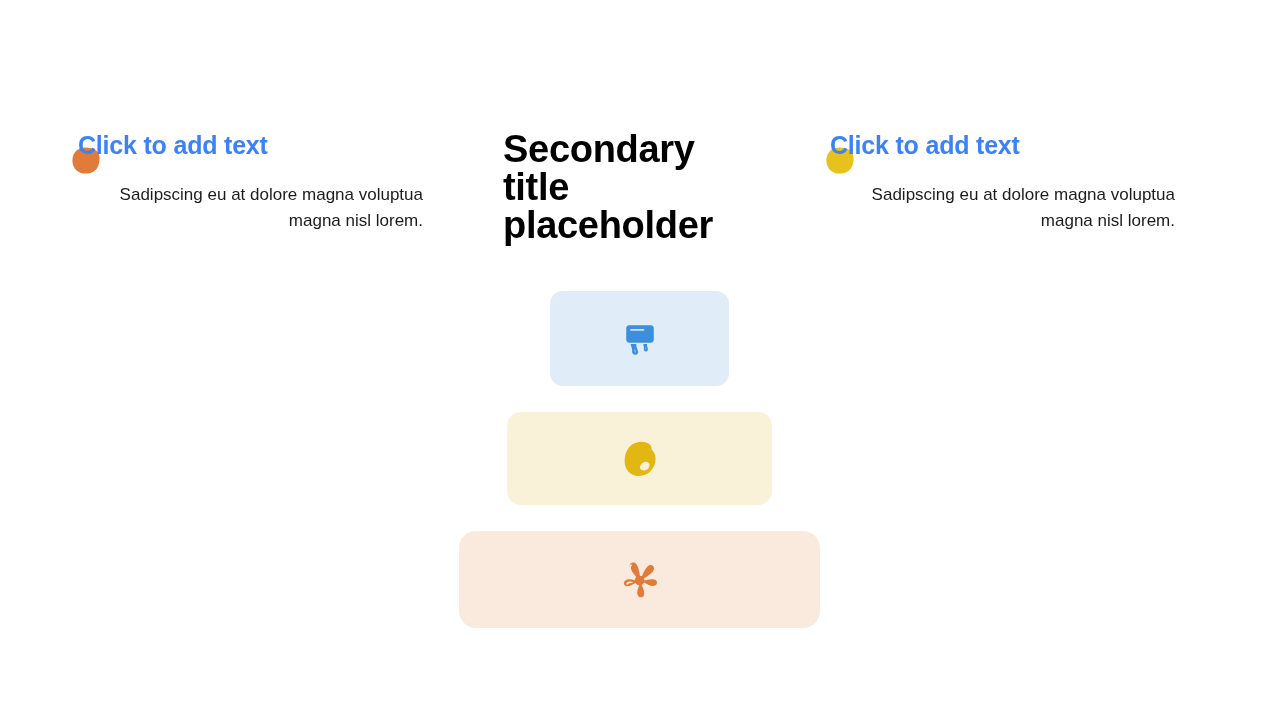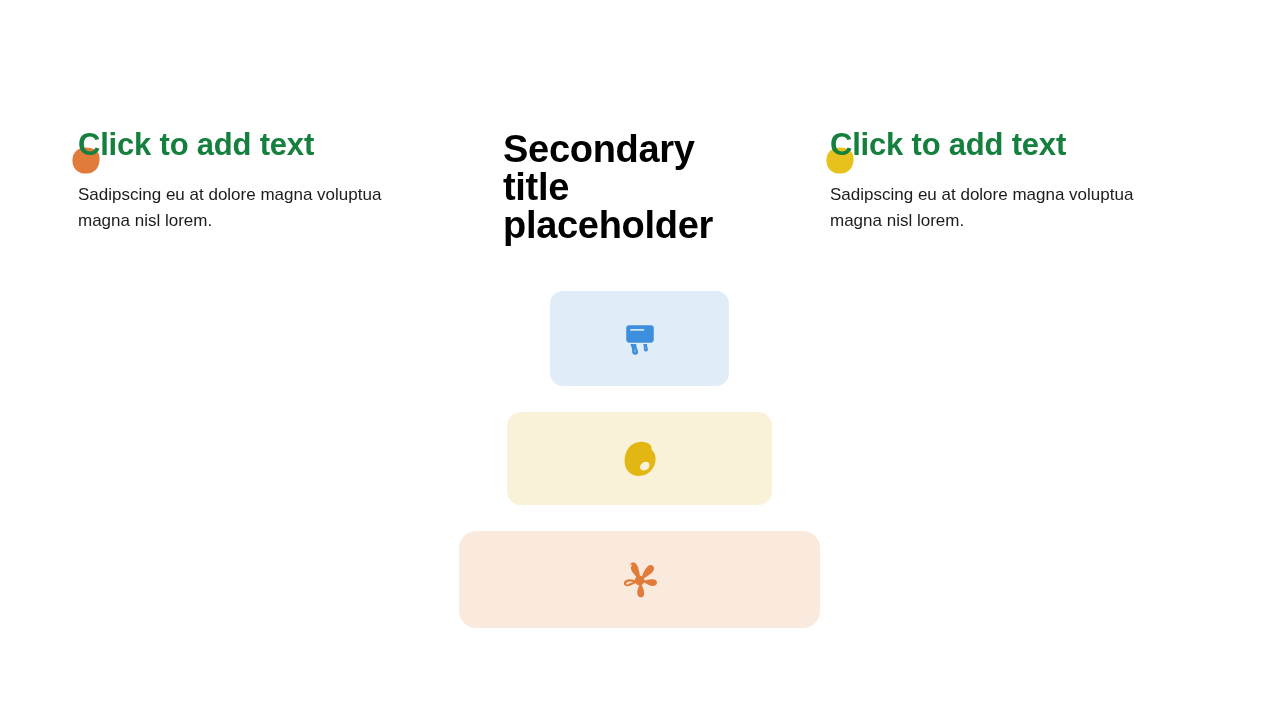--- a/index.html
+++ b/index.html
@@ -31,25 +31,25 @@
   .text-col {
     position: absolute;
     width: 350px;
   }
 
   .text-col.left  { left: 78px;  top: 128px; }
   .text-col.right { left: 830px; top: 128px; }
 
   .col-heading {
     position: relative;
-    font-size: 31px;
+    font-size: 25px;
     font-weight: bold;
     line-height: 34px;
     letter-spacing: -0.2px;
-    color: #15803d;
+    color: #3b82f6;
     z-index: 2;
     white-space: nowrap;
   }
 
   
   .blob {
     position: absolute;
     width: 28px;
     height: 27px;
     z-index: -1;
@@ -58,20 +58,21 @@
 
   .text-col.left  .blob { left: -6px; top: 19px; }
   .text-col.right .blob { left: -4px; top: 19px; }
 
   .col-body {
     margin-top: 20px;
     font-size: 17px;
     line-height: 26px;
     color: #1c1c1c;
     max-width: 345px;
+    text-align: right;
   }
 
   
 
   .center-title {
     position: absolute;
     left: 503px;
     top: 130px;
     width: 265px;
     font-size: 38px;

